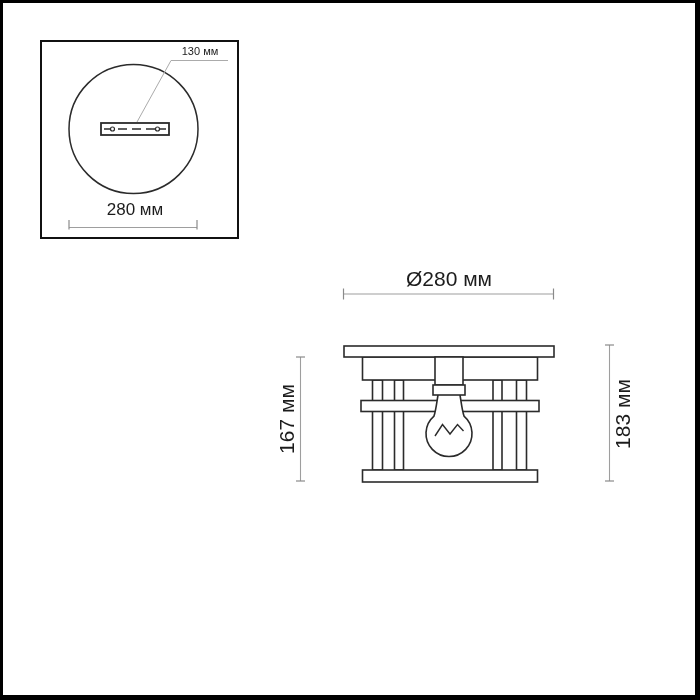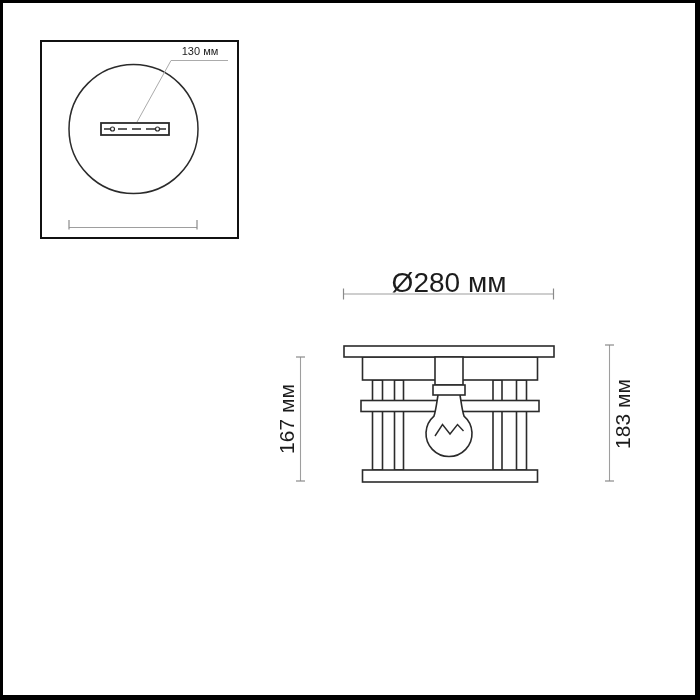--- a/index.html
+++ b/index.html
@@ -29,21 +29,21 @@
   .dim   {fill:none;stroke:var(--dim-line,#9e9e9e);stroke-width:1.1;}
   .tick  {fill:none;stroke:#8a8a8a;stroke-width:1.2;}
   .leader{fill:none;stroke:#ababab;stroke-width:1;}
 
   
   .label{position:absolute;color:var(--text,#1c1c1c);}
   .mount-note{left:150px;top:44px;width:100px;text-align:center;font-size:11px;line-height:14px;}
   .mount-note .size{margin-bottom:7px;}
   .mount-note .name{white-space:pre-line;}
   .inset-dia{left:75px;top:200px;width:120px;text-align:center;font-size:17px;}
-  .main-dia{left:349px;top:267px;width:200px;text-align:center;font-size:28px;}
+  .main-dia{left:349px;top:267px;width:200px;text-align:center;font-size:21px;}
   .vlabel{white-space:nowrap;font-size:21px;transform:translate(-50%,-50%) rotate(-90deg);}
   .vlabel.left{left:287px;top:419px;}
   .vlabel.right{left:623px;top:414px;}
 </style>
 </head>
 <body>
 
 <div class="frame">
   <div class="content">
 
@@ -89,20 +89,21 @@
         <line class="dim" x1="609.5" y1="345" x2="609.5" y2="481"></line>
         <line class="tick" x1="605" y1="345" x2="614" y2="345"></line>
         <line class="tick" x1="605" y1="481" x2="614" y2="481"></line>
       </g>
     </svg>
 
     <div class="label mount-note">
       <div class="size">130 мм</div>
     </div>
 
+    <div class="label inset-dia">280 мм</div>
 
     <div class="label main-dia">Ø280 мм</div>
 
     <div class="label vlabel left">167 мм</div>
 
     <div class="label vlabel right">183 мм</div>
 
   </div>
 </div>
 

